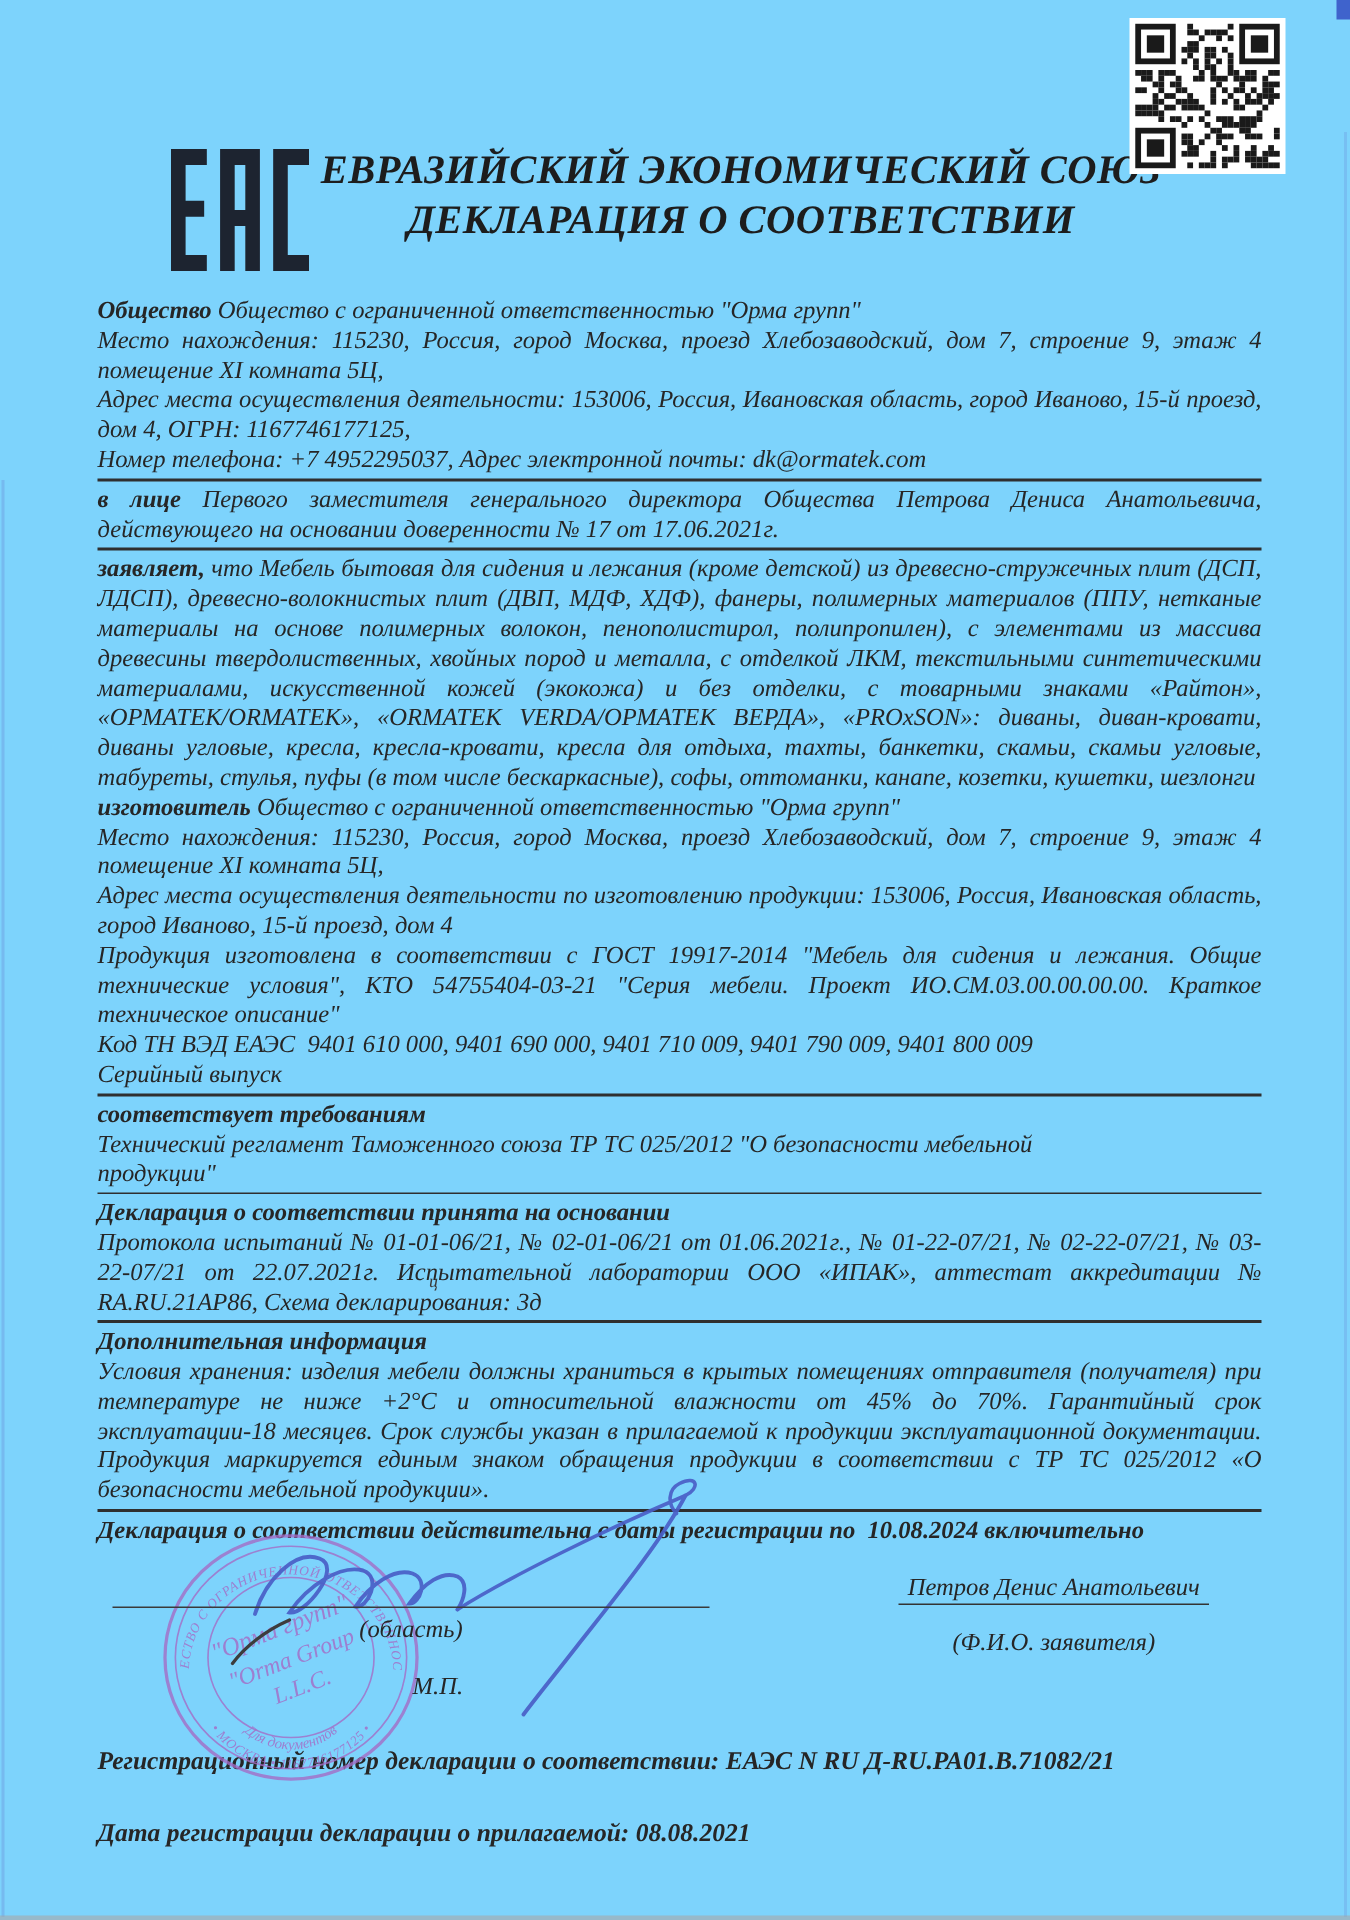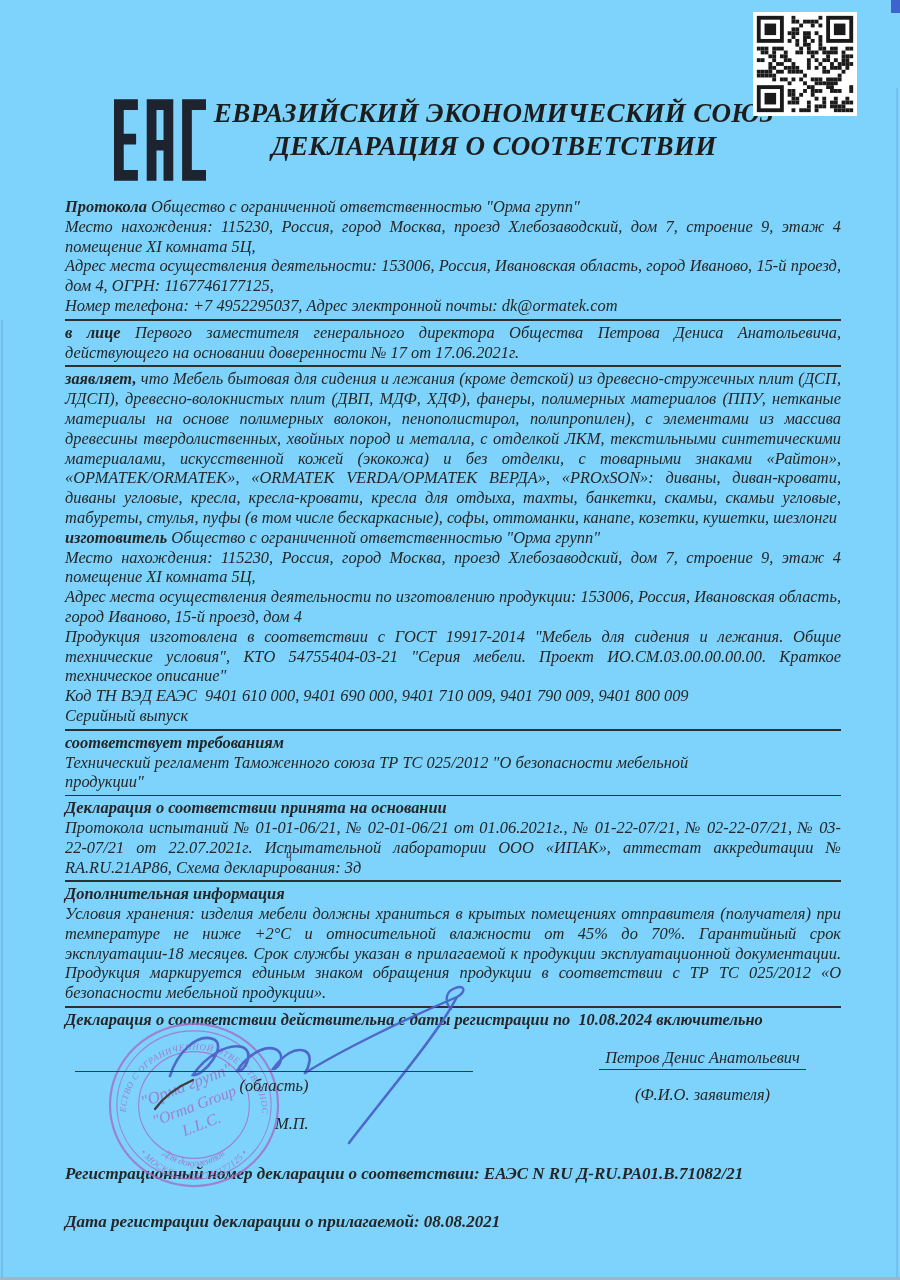--- a/index.html
+++ b/index.html
@@ -264,21 +264,21 @@
         <rect x="80" y="8" width="20" height="20" fill="#ffffff"></rect>
         <rect x="84" y="12" width="12" height="12" fill="#1a1a1a"></rect>
         <rect x="4" y="76" width="28" height="28"></rect>
         <rect x="8" y="80" width="20" height="20" fill="#ffffff"></rect>
         <rect x="12" y="84" width="12" height="12" fill="#1a1a1a"></rect>
       </g>
   </svg>
 
   <div class="content">
 
-    <p class="para"><b>Протокола</b><span> Общество с ограниченной ответственностью "Орма групп"
+    <p class="para"><b>Общество</b><span> Общество с ограниченной ответственностью "Орма групп"
 Место нахождения: 115230, Россия, город Москва, проезд Хлебозаводский, дом 7, строение 9, этаж 4 помещение XI комната 5Ц,
 Адрес места осуществления деятельности: 153006, Россия, Ивановская область, город Иваново, 15-й проезд, дом 4, ОГРН: 1167746177125,
 Номер телефона: +7 4952295037, Адрес электронной почты: dk@ormatek.com</span></p>
 
     <hr class="rule">
 
     <p class="para"><b>в лице</b><span> Первого заместителя генерального директора Общества Петрова Дениса Анатольевича, действующего на основании доверенности № 17 от 17.06.2021г.</span></p>
 
     <hr class="rule">
 

